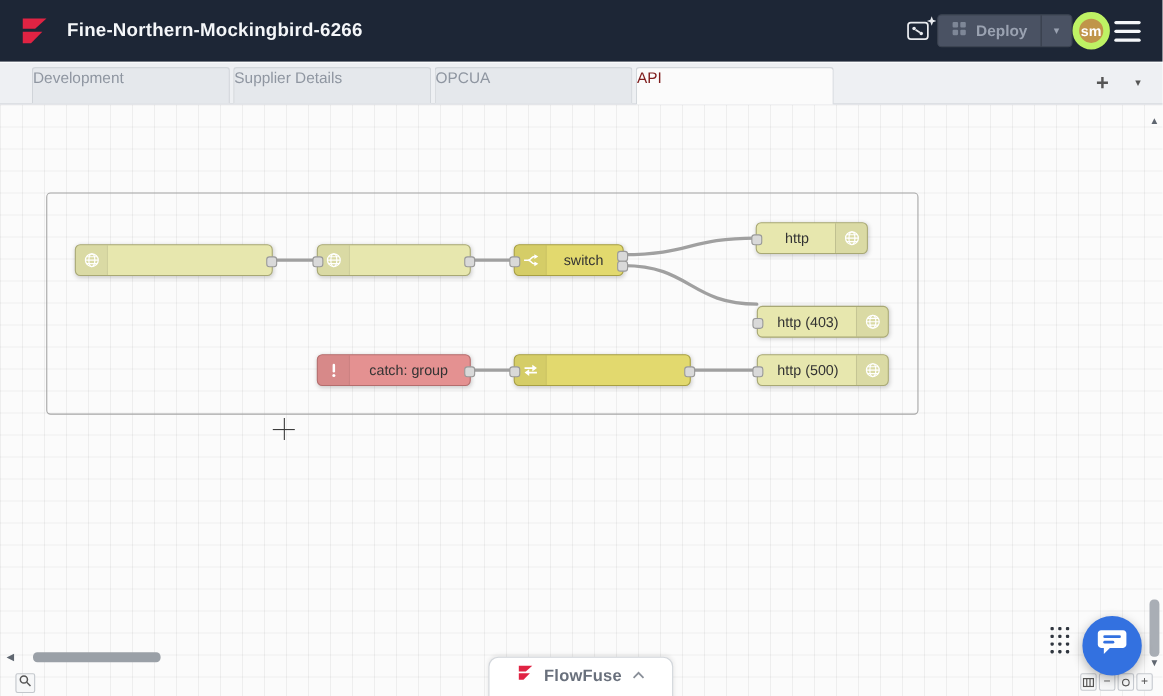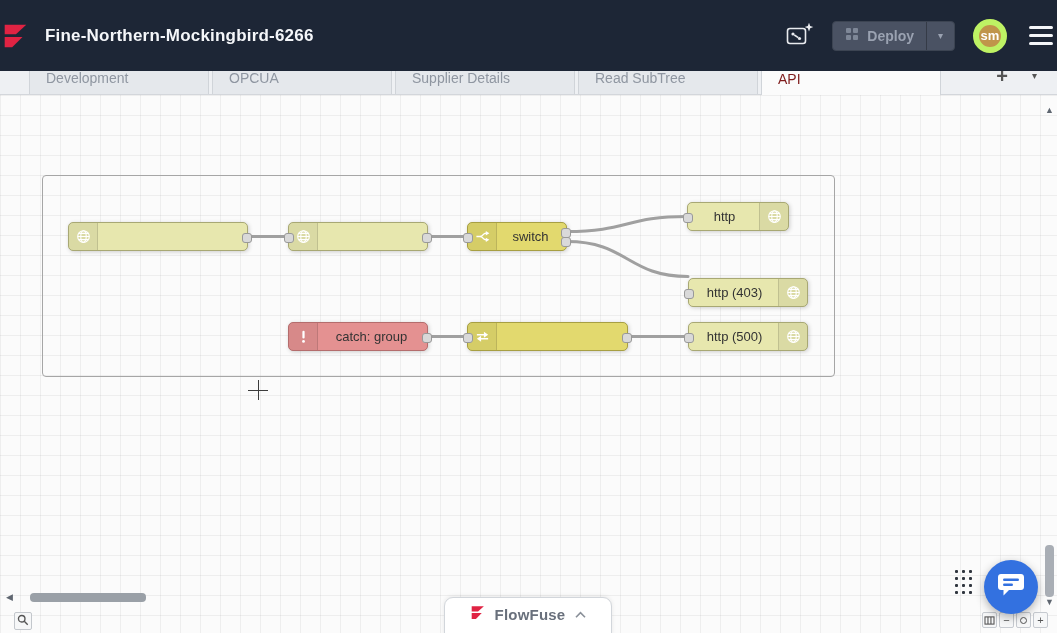--- a/index.html
+++ b/index.html
@@ -13,30 +13,30 @@
   *{box-sizing:border-box;}
   html,body{margin:0;padding:0;}
   body{
     width:1057px;height:633px;position:relative;overflow:hidden;
     font-family:"Liberation Sans","DejaVu Sans",sans-serif;
     background:#fff;
   }
 
   
   .header{
-    position:absolute;top:0;left:0;width:1057px;height:71px;
+    position:absolute;top:0;left:0;width:1057px;height:56px;
     background:var(--header-bg);
-    display:flex;align-items:center;padding:0 0;gap:15px;z-index:40;
+    display:flex;align-items:center;padding:0 16px;gap:15px;z-index:40;
   }
   .logo{width:30px;height:30px;flex:0 0 auto;cursor:pointer;}
   .app-title{
     font-size:17px;font-weight:700;color:#f4f6f9;margin:0;letter-spacing:.2px;
     white-space:nowrap;
   }
-  .header-right{margin-left:auto;display:flex;align-items:center;gap:18px;}
+  .header-right{margin-left:auto;display:flex;align-items:center;}
   .hbtn{background:none;border:none;padding:0;cursor:pointer;display:flex;align-items:center;}
   .deploy{
     height:30px;background:var(--deploy-bg);border:1px solid #3c4452;border-radius:4px;
     display:flex;align-items:center;padding-left:12px;cursor:pointer;
   }
   .deploy-label{font-size:14px;font-weight:600;color:var(--deploy-text);margin-left:8px;}
   .deploy-split{
     height:100%;width:28px;margin-left:12px;border-left:1px solid rgba(0,0,0,.28);
     display:flex;align-items:center;justify-content:center;color:var(--deploy-text);font-size:10px;
   }
@@ -51,22 +51,22 @@
   
   .tabbar{
     position:absolute;top:57px;left:0;width:1057px;height:38px;
     background:#eef0f3;border-bottom:1px solid #d3d6db;
     display:flex;align-items:flex-end;z-index:30;
   }
   .tab-spacer{width:29px;flex:0 0 auto;}
   .tab{
     width:180px;height:33px;margin-right:3px;flex:0 0 auto;
     background:#e5e8ec;border:1px solid #d0d4d9;border-bottom:none;
-    border-radius:3px 3px 0 0;display:flex;align-items:center;
-    padding-left:16px;font-size:14px;color:#8f96a1;cursor:pointer;
+    border-radius:3px 3px 0 0;display:flex;align-items:flex-start;
+    font-size:14px;color:#8f96a1;cursor:pointer;
     white-space:nowrap;overflow:hidden;
   }
   .tab.active{
     background:#fbfbfb;color:#7f1d1d;height:34px;margin-bottom:-1px;z-index:2;
   }
   .tab-actions{margin-left:auto;display:flex;align-items:center;gap:12px;padding-right:14px;height:100%;}
   .tab-add{background:none;border:none;font-size:20px;font-weight:700;color:#555;cursor:pointer;line-height:1;}
   .tab-menu{background:none;border:none;font-size:10px;color:#555;cursor:pointer;line-height:1;}
 
   
@@ -196,27 +196,24 @@
     </button>
   </div>
 </div>
 
 <div class="tabbar">
   <div class="tab-spacer"></div>
   <div class="tab">
       <span>Development</span>
     </div>
   <div class="tab">
+      <span>Supplier Details</span>
+    </div>
+  <div class="tab">
       <span>OPCUA</span>
-    </div>
-  <div class="tab">
-      <span>Supplier Details</span>
-    </div>
-  <div class="tab">
-      <span>Read SubTree</span>
     </div>
   <div class="tab active">
       <span>API</span>
     </div>
   <div class="tab-actions">
     <button class="tab-add">+</button>
     <button class="tab-menu">▾</button>
   </div>
 </div>
 

